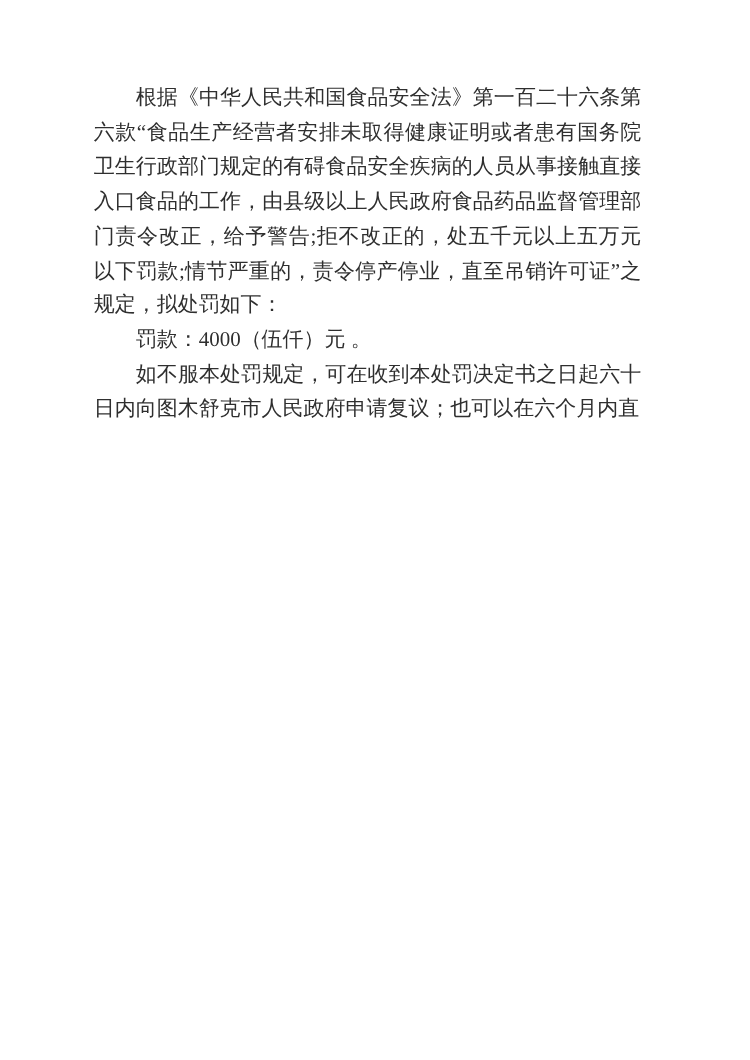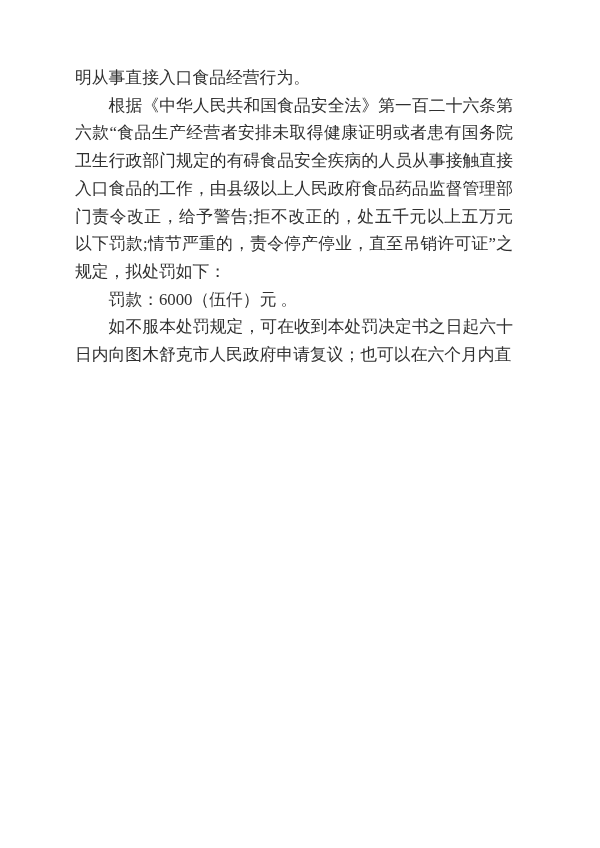--- a/index.html
+++ b/index.html
@@ -32,18 +32,17 @@
   }
   .doc p.indent {
     text-indent: 2em;
   }
 </style>
 </head>
 <body>
 
 <div class="page">
   <div class="doc">
-    <p class="noindent">明从事直接入口食品经营行为。</p>
     <p class="indent">根据《中华人民共和国食品安全法》第一百二十六条第六款“食品生产经营者安排未取得健康证明或者患有国务院卫生行政部门规定的有碍食品安全疾病的人员从事接触直接入口食品的工作，由县级以上人民政府食品药品监督管理部门责令改正，给予警告;拒不改正的，处五千元以上五万元以下罚款;情节严重的，责令停产停业，直至吊销许可证”之规定，拟处罚如下：</p>
-    <p class="indent">罚款：6000（伍仟）元 。</p>
+    <p class="indent">罚款：4000（伍仟）元 。</p>
     <p class="indent">如不服本处罚规定，可在收到本处罚决定书之日起六十日内向图木舒克市人民政府申请复议；也可以在六个月内直</p>
   </div>
 </div>
 
 </body></html>

